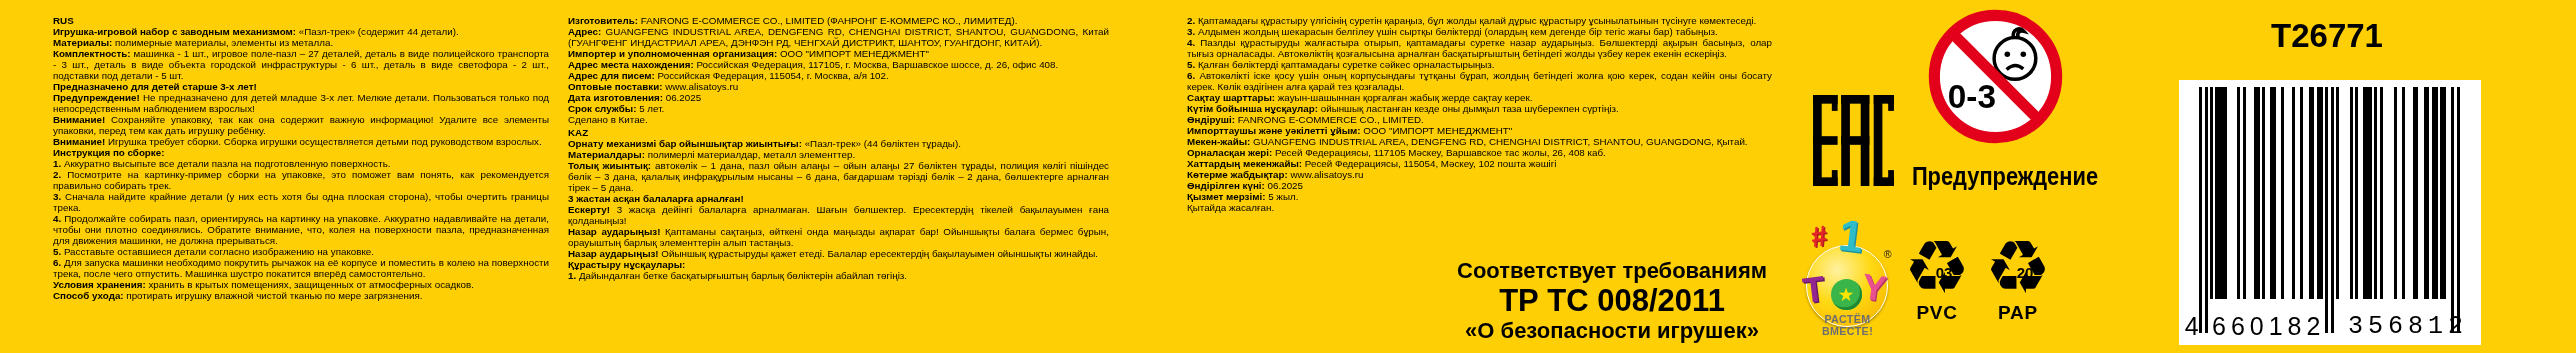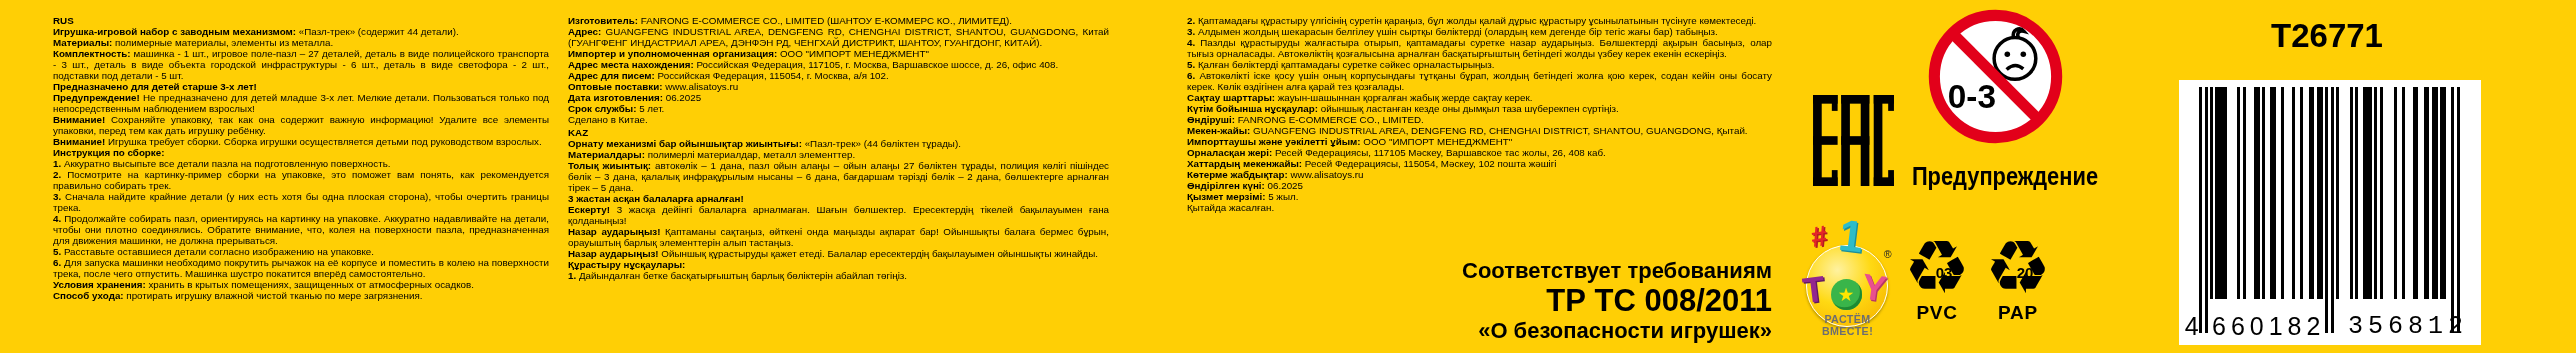--- a/index.html
+++ b/index.html
@@ -2,21 +2,21 @@
 <html style="font-size:11.4px"><head>
 <meta charset="utf-8">
 <style>
   html,body{margin:0;padding:0;background:#888;}
   .label{position:relative;width:2576px;height:354px;background:#ffcf05;overflow:hidden;
          font-family:"Liberation Sans","DejaVu Sans",sans-serif;color:#000;}
   .col{position:absolute;top:15px;font-size:9.8px;line-height:11px;}
   .para{margin:0;text-align:justify;}
   .para.gap{margin-top:2px;}
   .para b{font-weight:700;}
-  .compliance{position:absolute;left:1452px;top:258px;width:320px;text-align:right;font-weight:700;}
+  .compliance{position:absolute;left:1452px;top:258px;width:320px;text-align:center;font-weight:700;}
   .compliance .c1{font-size:22px;line-height:26px;}
   .compliance .c2{font-size:31px;line-height:33px;}
   .compliance .c3{font-size:22px;line-height:28.5px;}
   .eac{position:absolute;left:1813px;top:95px;width:81px;height:91px;}
   .sr{position:absolute;width:0.7px;height:0.7px;overflow:hidden;opacity:0;}
   .agemark{position:absolute;left:1926px;top:7.1px;width:139px;height:139px;}
   .warn-label{position:absolute;left:1896px;top:161px;width:199px;text-align:center;
               font-size:26px;font-weight:700;transform:scaleX(.84);transform-origin:center;}
   .recycle{position:absolute;top:228px;width:74px;text-align:center;}
   .recycle .glyph{font-family:"DejaVu Sans",sans-serif;font-size:74px;line-height:78px;display:block;}
@@ -72,21 +72,21 @@
       <p class="para"><b>2.</b><span> Посмотрите на картинку-пример сборки на упаковке, это поможет вам понять, как рекомендуется правильно собирать трек.</span></p>
       <p class="para"><b>3.</b><span> Сначала найдите крайние детали (у них есть хотя бы одна плоская сторона), чтобы очертить границы трека.</span></p>
       <p class="para"><b>4.</b><span> Продолжайте собирать пазл, ориентируясь на картинку на упаковке. Аккуратно надавливайте на детали, чтобы они плотно соединялись. Обратите внимание, что, колея на поверхности пазла, предназначенная для движения машинки, не должна прерываться.</span></p>
       <p class="para"><b>5.</b><span> Расставьте оставшиеся детали согласно изображению на упаковке.</span></p>
       <p class="para"><b>6.</b><span> Для запуска машинки необходимо покрутить рычажок на её корпусе и поместить в колею на поверхности трека, после чего отпустить. Машинка шустро покатится вперёд самостоятельно.</span></p>
       <p class="para"><b>Условия хранения:</b><span> хранить в крытых помещениях, защищенных от атмосферных осадков.</span></p>
       <p class="para"><b>Способ ухода:</b><span> протирать игрушку влажной чистой тканью по мере загрязнения.</span></p>
     </div>
   <div class="col" style="left:568px;width:541px">
 
-  <p class="para"><b>Изготовитель:</b><span> FANRONG E-COMMERCE CO., LIMITED (ШАНТОУ Е-КОММЕРС КО., ЛИМИТЕД).</span></p>
+  <p class="para"><b>Изготовитель:</b><span> FANRONG E-COMMERCE CO., LIMITED (ФАНРОНГ Е-КОММЕРС КО., ЛИМИТЕД).</span></p>
       <p class="para"><b>Адрес:</b><span> GUANGFENG INDUSTRIAL AREA, DENGFENG RD, CHENGHAI DISTRICT, SHANTOU, GUANGDONG, Китай (ГУАНГФЕНГ ИНДАСТРИАЛ АРЕА, ДЭНФЭН РД, ЧЕНГХАЙ ДИСТРИКТ, ШАНТОУ, ГУАНГДОНГ, КИТАЙ).</span></p>
       <p class="para"><b>Импортер и уполномоченная организация:</b><span> ООО "ИМПОРТ МЕНЕДЖМЕНТ"</span></p>
       <p class="para"><b>Адрес места нахождения:</b><span> Российская Федерация, 117105, г. Москва, Варшавское шоссе, д. 26, офис 408.</span></p>
       <p class="para"><b>Адрес для писем:</b><span> Российская Федерация, 115054, г. Москва, а/я 102.</span></p>
       <p class="para"><b>Оптовые поставки:</b><span> www.alisatoys.ru</span></p>
       <p class="para"><b>Дата изготовления:</b><span> 06.2025</span></p>
       <p class="para"><b>Срок службы:</b><span> 5 лет.</span></p>
       <p class="para"><span>Сделано в Китае.</span></p>
       <p class="para gap"><b>KAZ</b></p>
       <p class="para"><b>Орнату механизмі бар ойыншықтар жиынтығы:</b><span> «Пазл-трек» (44 бөліктен тұрады).</span></p>
@@ -102,22 +102,22 @@
   <div class="col" style="left:1187px;width:585px">
 
   <p class="para"><b>2.</b><span> Қаптамадағы құрастыру үлгісінің суретін қараңыз, бұл жолды қалай дұрыс құрастыру ұсынылатынын түсінуге көмектеседі.</span></p>
       <p class="para"><b>3.</b><span> Алдымен жолдың шекарасын белгілеу үшін сыртқы бөліктерді (олардың кем дегенде бір тегіс жағы бар) табыңыз.</span></p>
       <p class="para"><b>4.</b><span> Пазлды құрастыруды жалғастыра отырып, қаптамадағы суретке назар аударыңыз. Бөлшектерді ақырын басыңыз, олар тығыз орналасады. Автокөліктің қозғалысына арналған басқатырғыштың бетіндегі жолды үзбеу керек екенін ескеріңіз.</span></p>
       <p class="para"><b>5.</b><span> Қалған бөліктерді қаптамадағы суретке сәйкес орналастырыңыз.</span></p>
       <p class="para"><b>6.</b><span> Автокөлікті іске қосу үшін оның корпусындағы тұтқаны бұрап, жолдың бетіндегі жолға қою керек, содан кейін оны босату керек. Көлік өздігінен алға қарай тез қозғалады.</span></p>
       <p class="para"><b>Сақтау шарттары:</b><span> жауын-шашыннан қорғалған жабық жерде сақтау керек.</span></p>
       <p class="para"><b>Күтім бойынша нұсқаулар:</b><span> ойыншық ластанған кезде оны дымқыл таза шүберекпен сүртіңіз.</span></p>
       <p class="para"><b>Өндіруші:</b><span> FANRONG E-COMMERCE CO., LIMITED.</span></p>
+      <p class="para"><b>Импорттаушы және уәкілетті ұйым:</b><span> ООО "ИМПОРТ МЕНЕДЖМЕНТ"</span></p>
       <p class="para"><b>Мекен-жайы:</b><span> GUANGFENG INDUSTRIAL AREA, DENGFENG RD, CHENGHAI DISTRICT, SHANTOU, GUANGDONG, Қытай.</span></p>
-      <p class="para"><b>Импорттаушы және уәкілетті ұйым:</b><span> ООО "ИМПОРТ МЕНЕДЖМЕНТ"</span></p>
       <p class="para"><b>Орналасқан жері:</b><span> Ресей Федерациясы, 117105 Мәскеу, Варшавское тас жолы, 26, 408 каб.</span></p>
       <p class="para"><b>Хаттардың мекенжайы:</b><span> Ресей Федерациясы, 115054, Мәскеу, 102 пошта жәшігі</span></p>
       <p class="para"><b>Көтерме жабдықтар:</b><span> www.alisatoys.ru</span></p>
       <p class="para"><b>Өндірілген күні:</b><span> 06.2025</span></p>
       <p class="para"><b>Қызмет мерзімі:</b><span> 5 жыл.</span></p>
       <p class="para"><span>Қытайда жасалған.</span></p>
     </div>
 
   <div class="compliance">
     <div class="c1">Соответствует требованиям</div>

